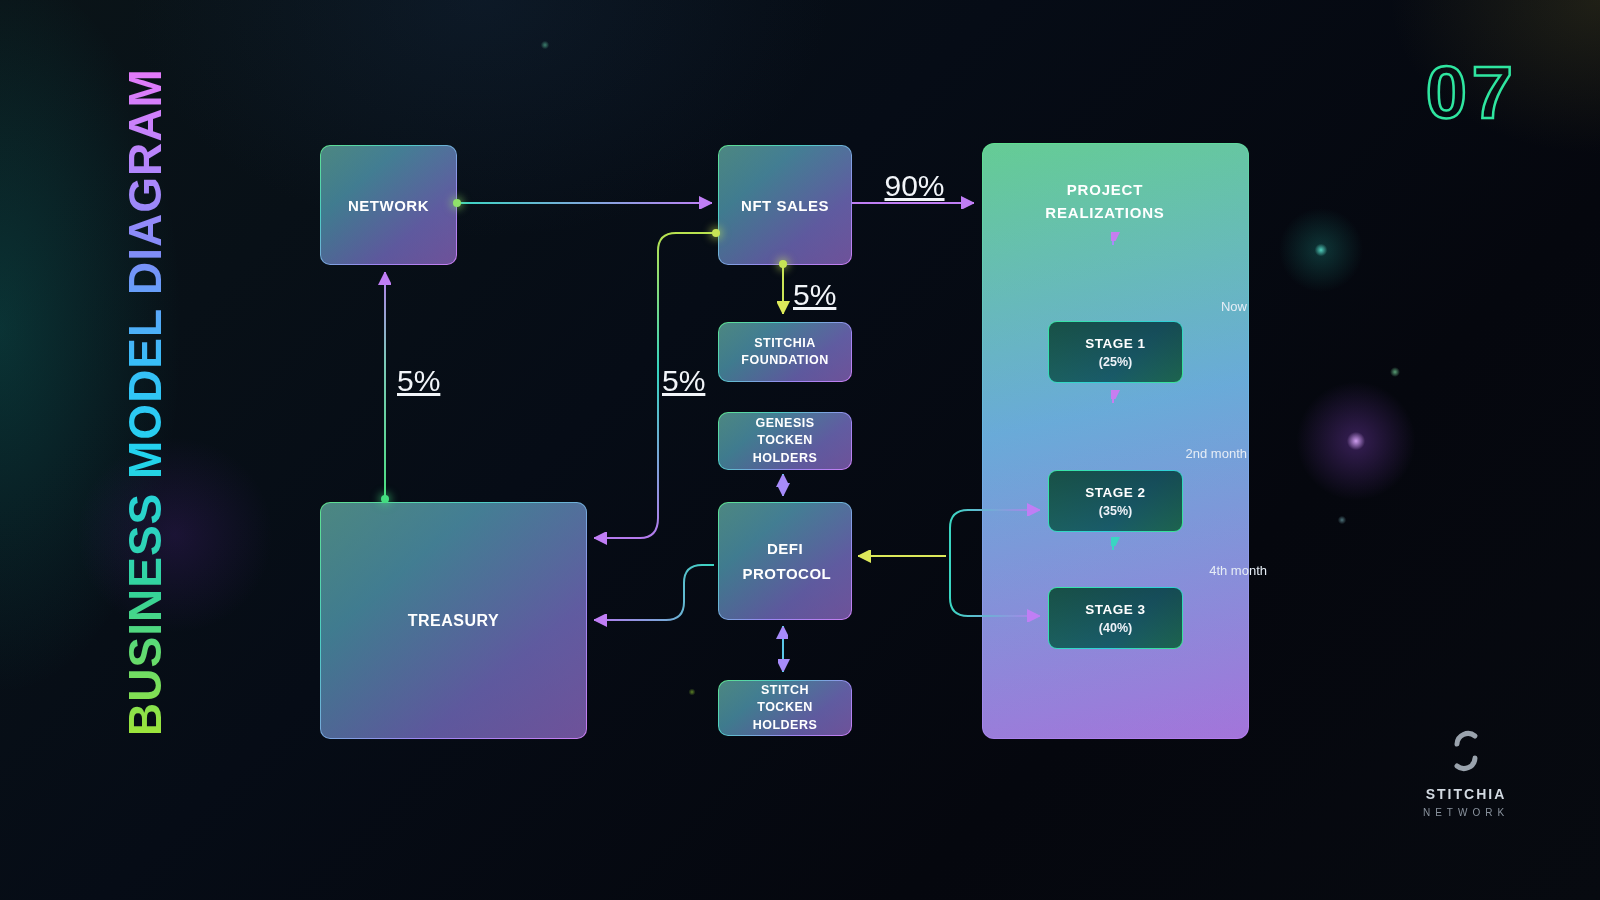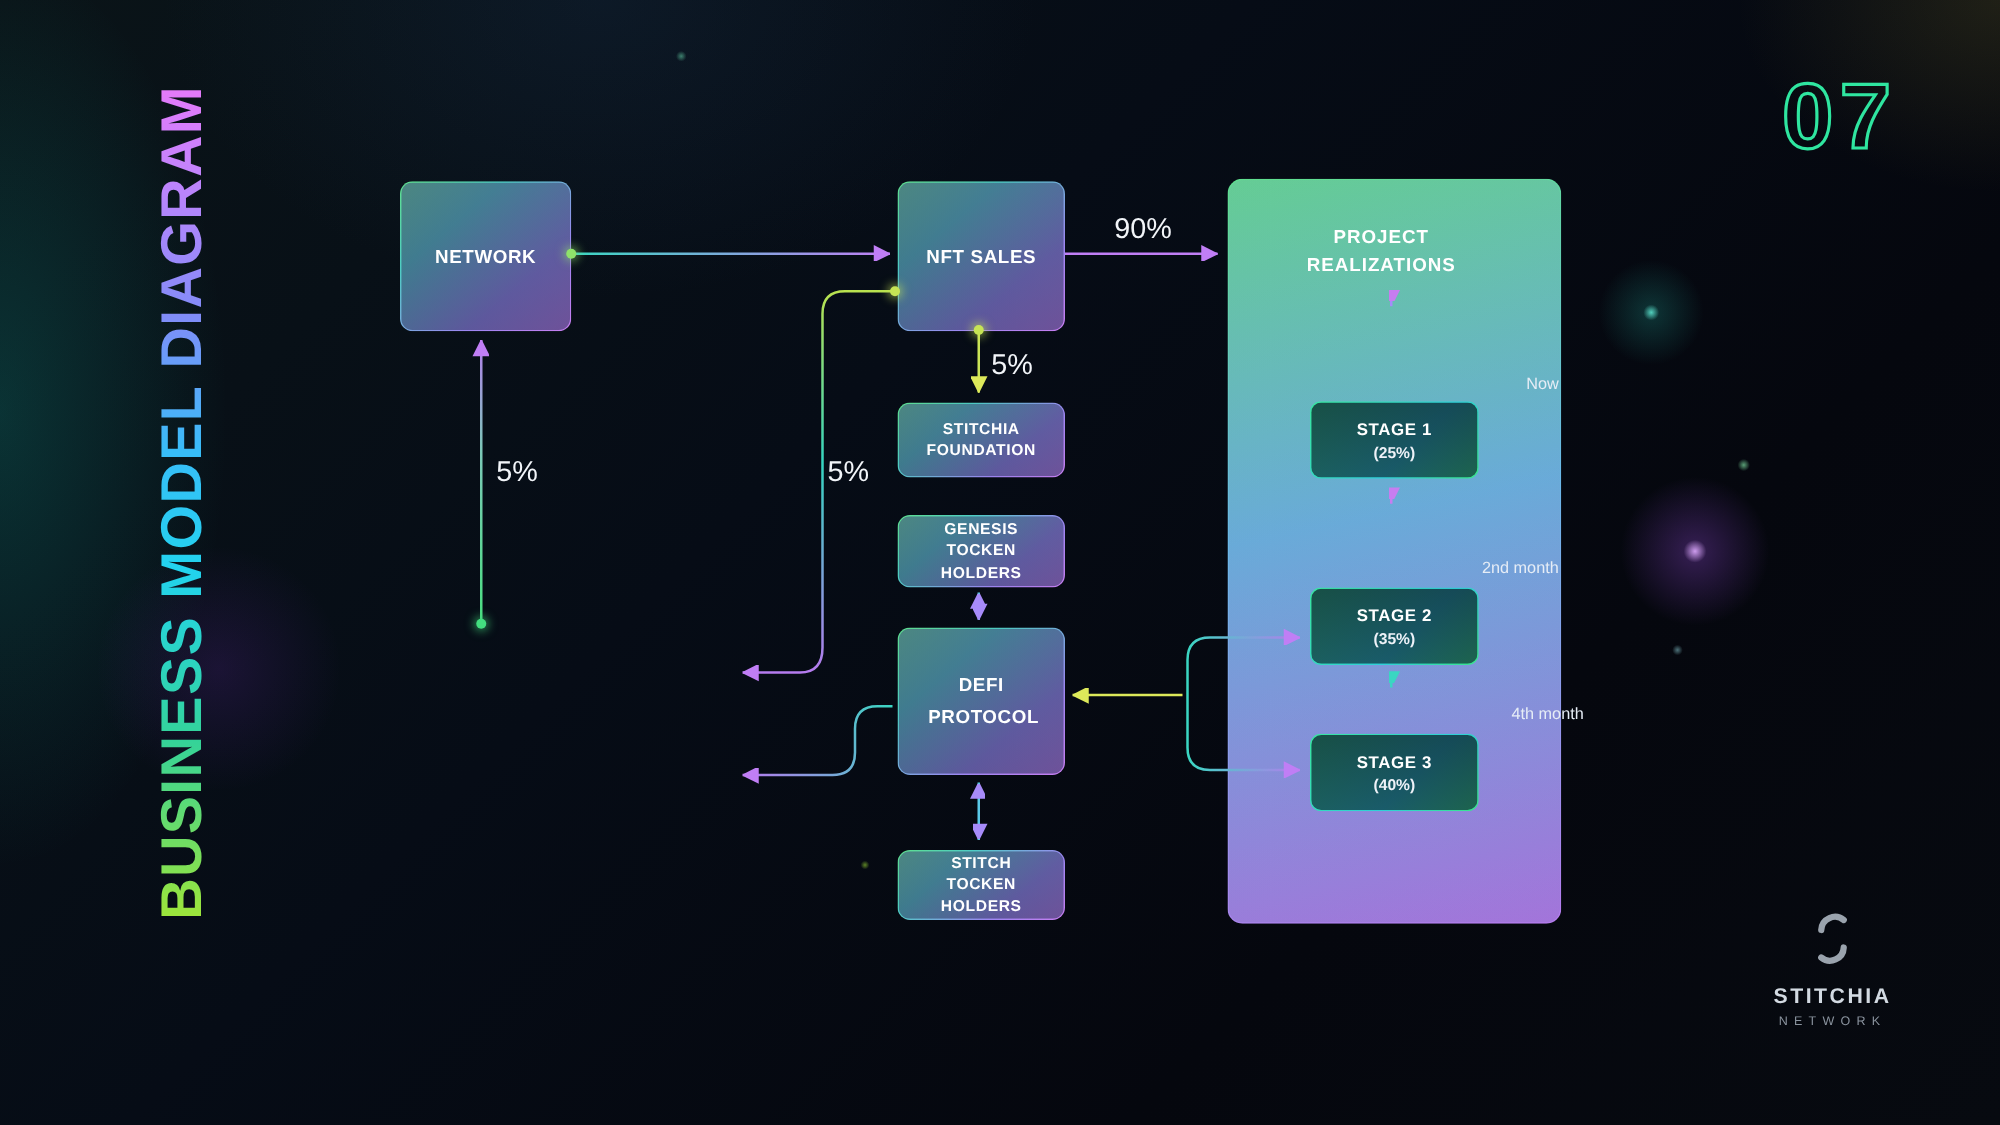--- a/index.html
+++ b/index.html
@@ -59,28 +59,28 @@
     position:absolute;border:1.5px solid transparent;border-radius:9px;
     background:
       linear-gradient(180deg,rgba(10,17,32,0.70),rgba(12,20,38,0.62)) padding-box,
       linear-gradient(135deg,#39e6a0 0%,#2fd0d8 60%,#39e68c 100%) border-box;
     display:flex;flex-direction:column;align-items:center;justify-content:center;
     z-index:3;
   }
   .stagebox .s1{font-size:13.5px;font-weight:700;letter-spacing:0.5px;}
   .stagebox .s2{font-size:12.5px;font-weight:700;margin-top:4px;color:#eef2f8;}
   .timelbl{position:absolute;left:982px;width:265px;text-align:right;font-size:13px;color:#e6edf6;z-index:3;}
-  .edgelbl{position:absolute;font-size:23px;font-weight:400;color:#f2f5f9;z-index:4;}
+  .edgelbl{position:absolute;font-size:30px;font-weight:400;color:#f2f5f9;z-index:4;text-decoration:underline;}
   .paneltitle{position:absolute;left:982px;top:178px;width:246px;text-align:center;
     font-size:15px;font-weight:700;letter-spacing:0.8px;line-height:1.55;z-index:3;}
   .paneltitle span{display:block;max-width:170px;margin:0 auto;}
   svg.wires{position:absolute;left:0;top:0;z-index:2;}
   .dot{position:absolute;width:8px;height:8px;border-radius:50%;z-index:4;}
   .brandbox{position:absolute;left:1392px;top:728px;width:148px;text-align:center;z-index:3;}
-  .brandname{font-size:17px;font-weight:700;letter-spacing:2px;color:#d3dae2;margin-top:8px;}
+  .brandname{font-size:14px;font-weight:700;letter-spacing:2px;color:#d3dae2;margin-top:8px;}
   .brandtag{font-size:10px;letter-spacing:5px;color:#8a939e;margin-top:5px;}
 </style>
 </head>
 <body>
 
 <div class="canvas">
 
   <div class="vtitle">BUSINESS MODEL DIAGRAM</div>
 
   <div class="pagenum">07</div>
@@ -170,20 +170,23 @@
   </div>
 
   <div class="gbox" style="left:718px;top:502px;width:132px;height:116px;font-size:15px;line-height:1.7;">
     <div class="lbl" style="max-width:85px;">DEFI PROTOCOL</div>
   </div>
 
   <div class="gbox" style="left:718px;top:680px;width:132px;height:54px;font-size:12.5px;line-height:1.4;">
     <div class="lbl" style="max-width:105px;">STITCH TOCKEN HOLDERS</div>
   </div>
 
+  <div class="gbox" style="left:320px;top:502px;width:265px;height:235px;font-size:16px;letter-spacing:1px;">
+    <div class="lbl">TREASURY</div>
+  </div>
 
   <div class="edgelbl" style="left:872px;top:169px;width:85px;text-align:center;">90%</div>
   <div class="edgelbl" style="left:793px;top:278px;">5%</div>
   <div class="edgelbl" style="left:662px;top:364px;">5%</div>
   <div class="edgelbl" style="left:397px;top:364px;">5%</div>
 
   <div class="paneltitle">
     <span>PROJECT REALIZATIONS</span>
   </div>
 

